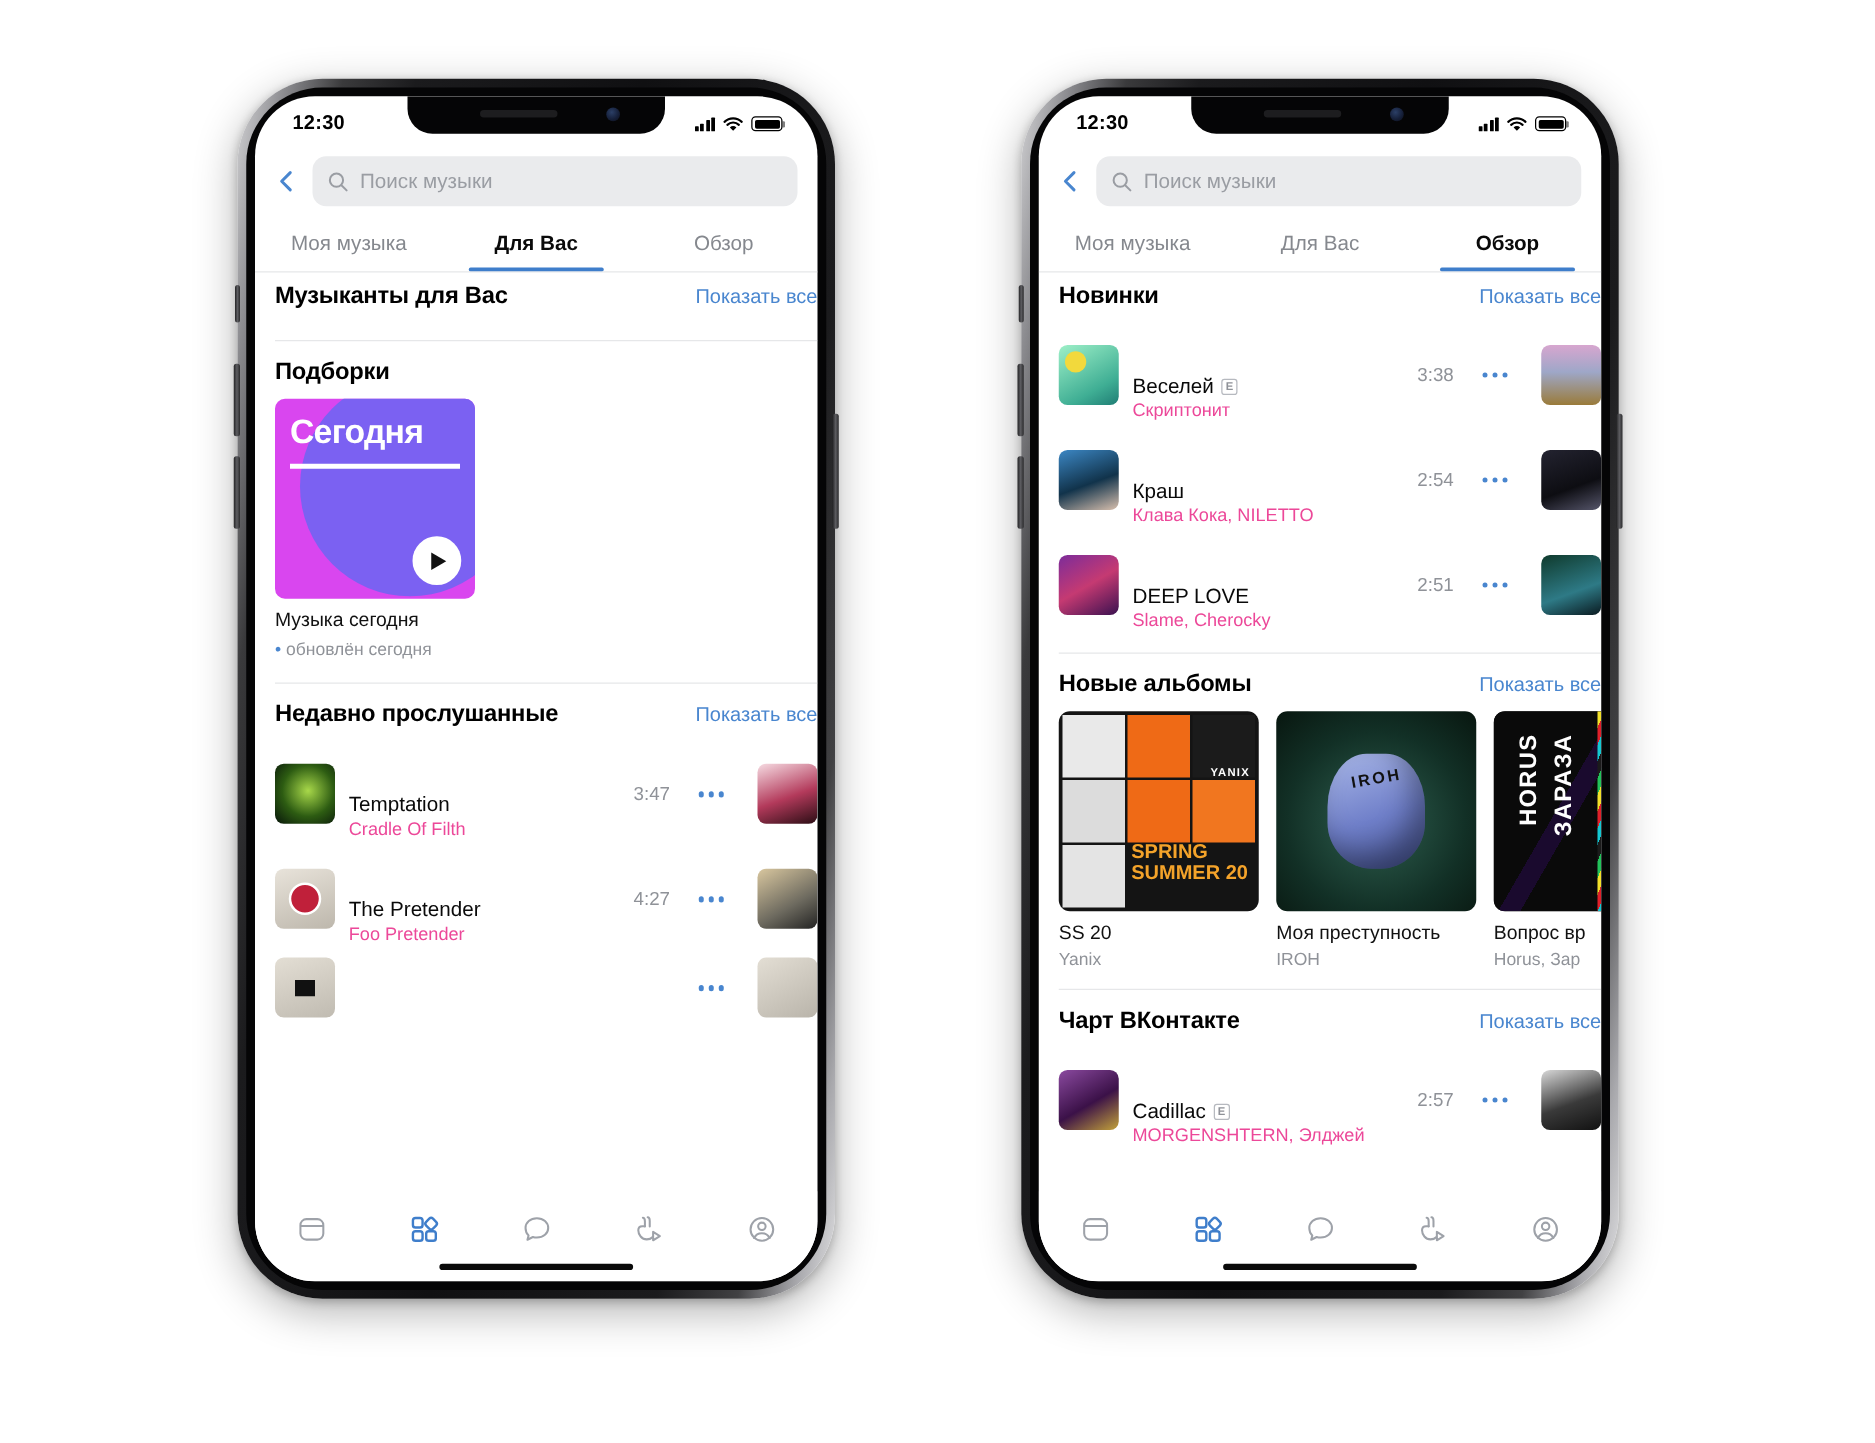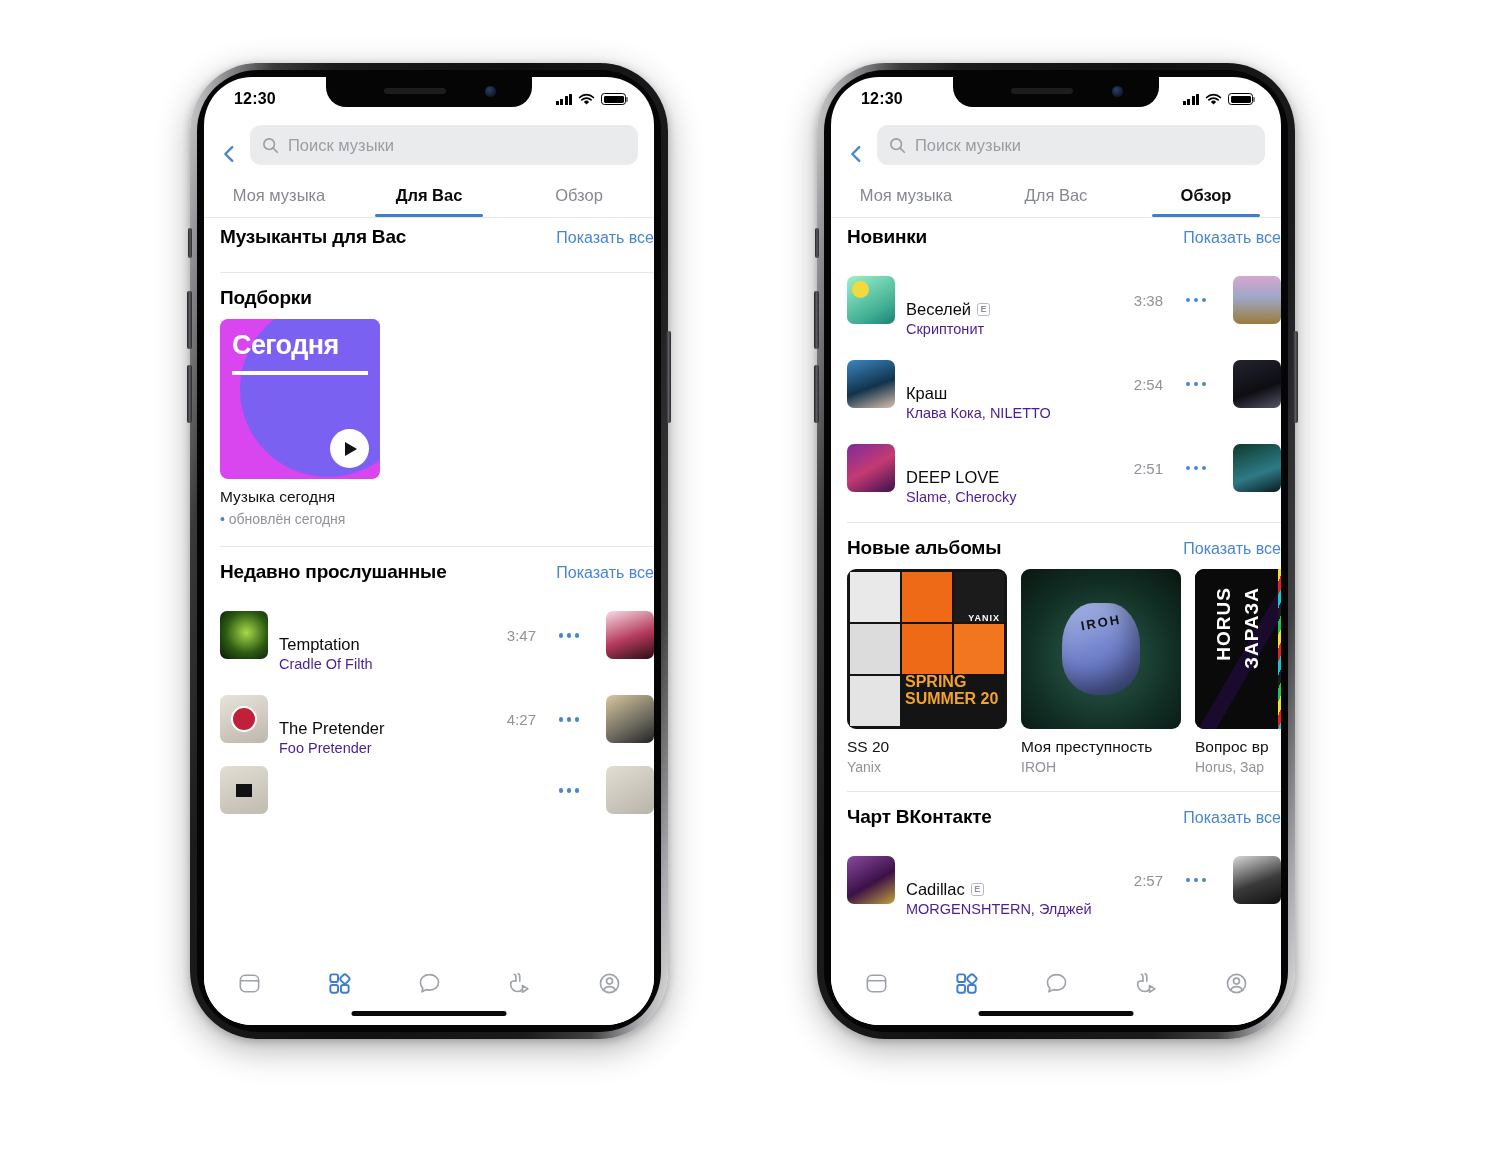--- a/index.html
+++ b/index.html
@@ -63,21 +63,21 @@
   .status-right { display:flex; align-items:center; gap: 6px; }
   .sig { display:flex; align-items:flex-end; gap:1.5px; height:11px; }
   .sig i { display:block; width:3px; background:#000; border-radius:.5px; }
   .sig i:nth-child(1){height:4px;} .sig i:nth-child(2){height:6px;}
   .sig i:nth-child(3){height:8.5px;} .sig i:nth-child(4){height:11px;}
   .batt { width:25px; height:12px; border:1.6px solid #000; border-radius:3.4px; padding:1.5px; position:relative; }
   .batt::after{content:"";position:absolute;right:-3.4px;top:3.4px;width:2px;height:5px;background:#000;border-radius:0 1px 1px 0;opacity:.5;}
   .batt i{display:block;width:100%;height:100%;background:#000;border-radius:1.4px;}
 
   
-  .searchrow { display:flex; align-items:flex-end; gap: 10px; padding: 6px 16px 10px 14px; }
+  .searchrow { display:flex; align-items:center; gap: 10px; padding: 6px 16px 10px 14px; }
   .back-chev { width: 22px; height: 22px; flex:0 0 auto; }
   .search {
     flex:1; height: 40px; background:#eaebed; border-radius: 11px;
     display:flex; align-items:center; gap: 9px; padding: 0 12px;
   }
   .search .ph { font-size: 16.5px; color:#9a9da3; }
 
   
   .tabs { display:flex; padding: 2px 0 0; border-bottom: 1px solid #e6e7e9; }
   .tab { flex:1; text-align:center; padding: 9px 0 12px; position:relative; font-size:16.5px; color:#85888e; }
@@ -112,21 +112,21 @@
   .pl .play::after{content:""; border-left: 12px solid #111; border-top:7.5px solid transparent; border-bottom:7.5px solid transparent; margin-left:3px;}
   .pl .name { font-size:15.5px; color:#111; margin-top:9px; }
   .pl .sub  { font-size:14px; color:#8f9298; margin-top:4px; line-height:1.32; }
   .pl .sub .dot { color:#4986cf; }
 
   
   .track { display:flex; align-items:center; gap: 11px; padding: 5px 0 5px 16px; }
   .track .art { width:48px; height:48px; border-radius:7px; flex:0 0 auto; overflow:hidden; background:#ddd; position:relative; }
   .track .meta { flex:1; min-width:0; }
   .track .t1 { font-size:16.5px; color:#0a0a0a; display:flex; align-items:center; gap:6px; white-space:nowrap;margin-top:37px; }
-  .track .t2 { font-size:14.5px; color:#4c1d95; margin-top:2px; white-space:nowrap; overflow:hidden; }
+  .track .t2 { font-size:14.5px; color:#ec4899; margin-top:2px; white-space:nowrap; overflow:hidden; }
   .expl { display:inline-block; width:13px; height:13px; border:1.2px solid #b6b9bf; border-radius:2.5px;
           font-size:9px; line-height:11px; text-align:center; color:#8f9298; font-weight:600; }
   .track .dur { font-size:15px; color:#8f9298; width:48px; text-align:right; flex:0 0 auto; }
   .track .more { width:44px; flex:0 0 auto; display:flex; justify-content:center; gap:3.5px; }
   .track .more span { width:4.2px; height:4.2px; border-radius:50%; background:#4986cf; display:block; }
   .track .peek { width:48px; height:48px; border-radius:7px; flex:0 0 auto; overflow:hidden; margin-left:4px; }
 
   
   .albums { display:flex; gap: 14px; padding: 0 0 0 16px; }
   .alb { width: 160px; flex:0 0 auto; }

